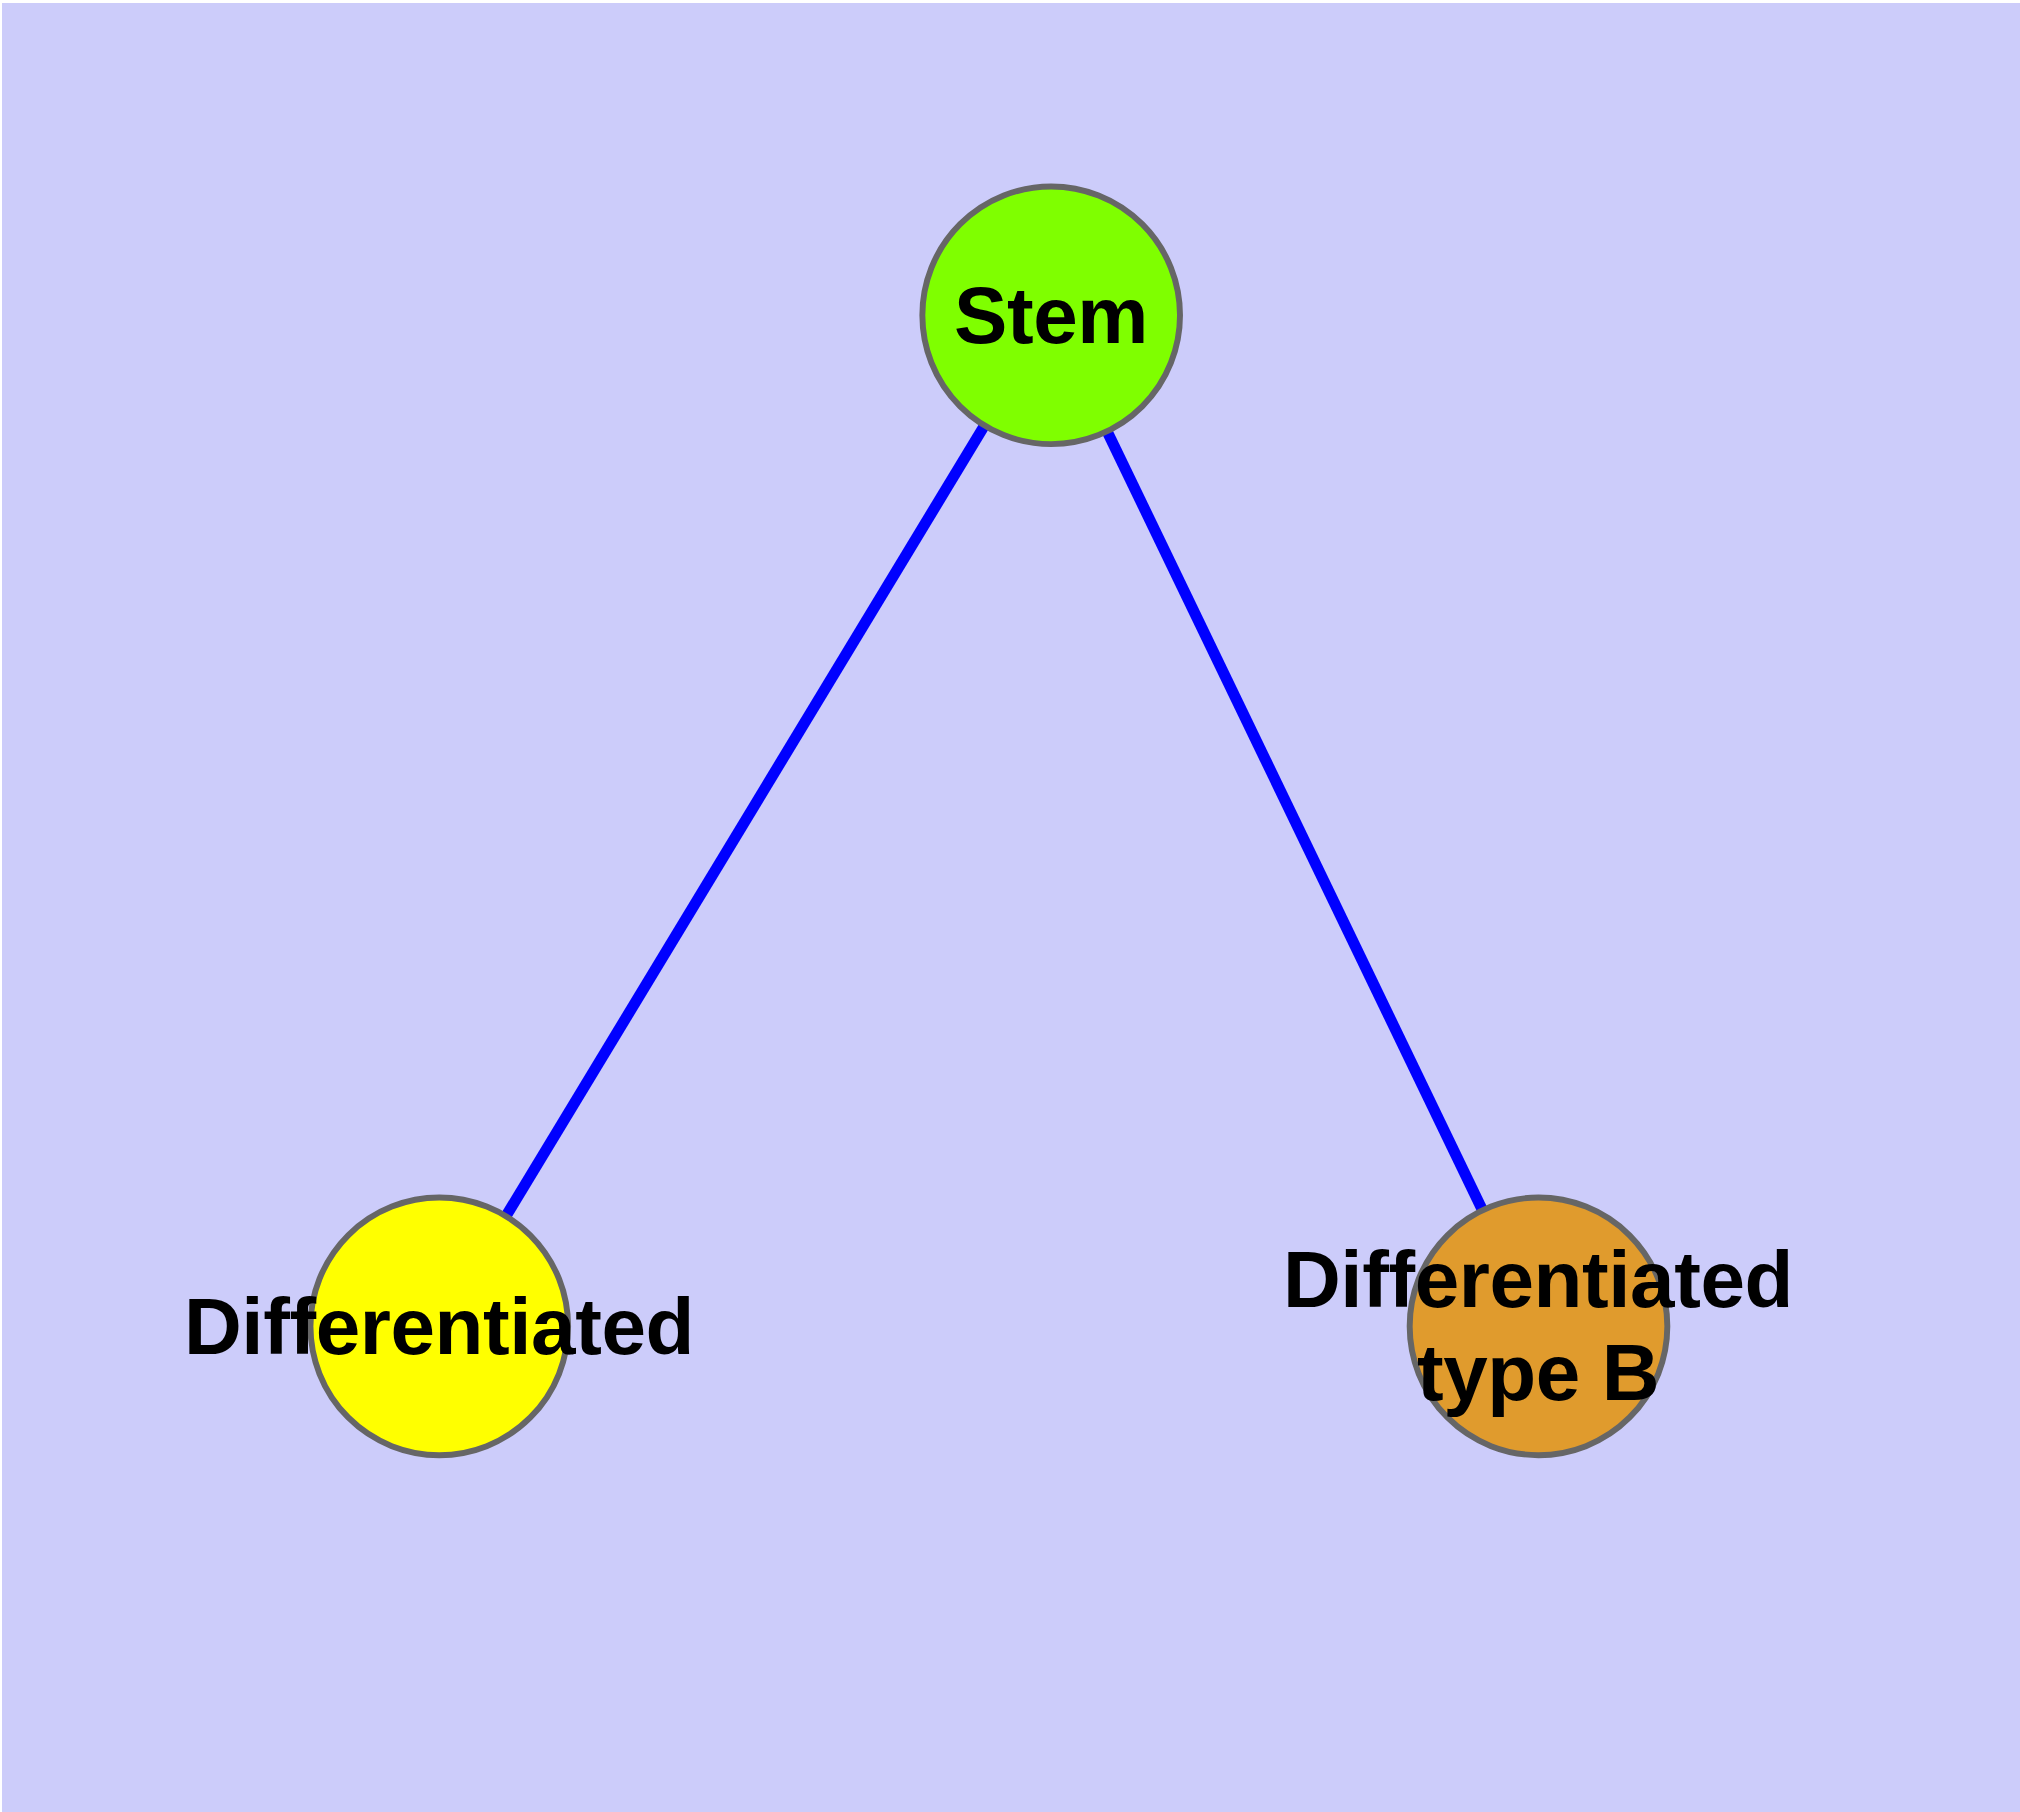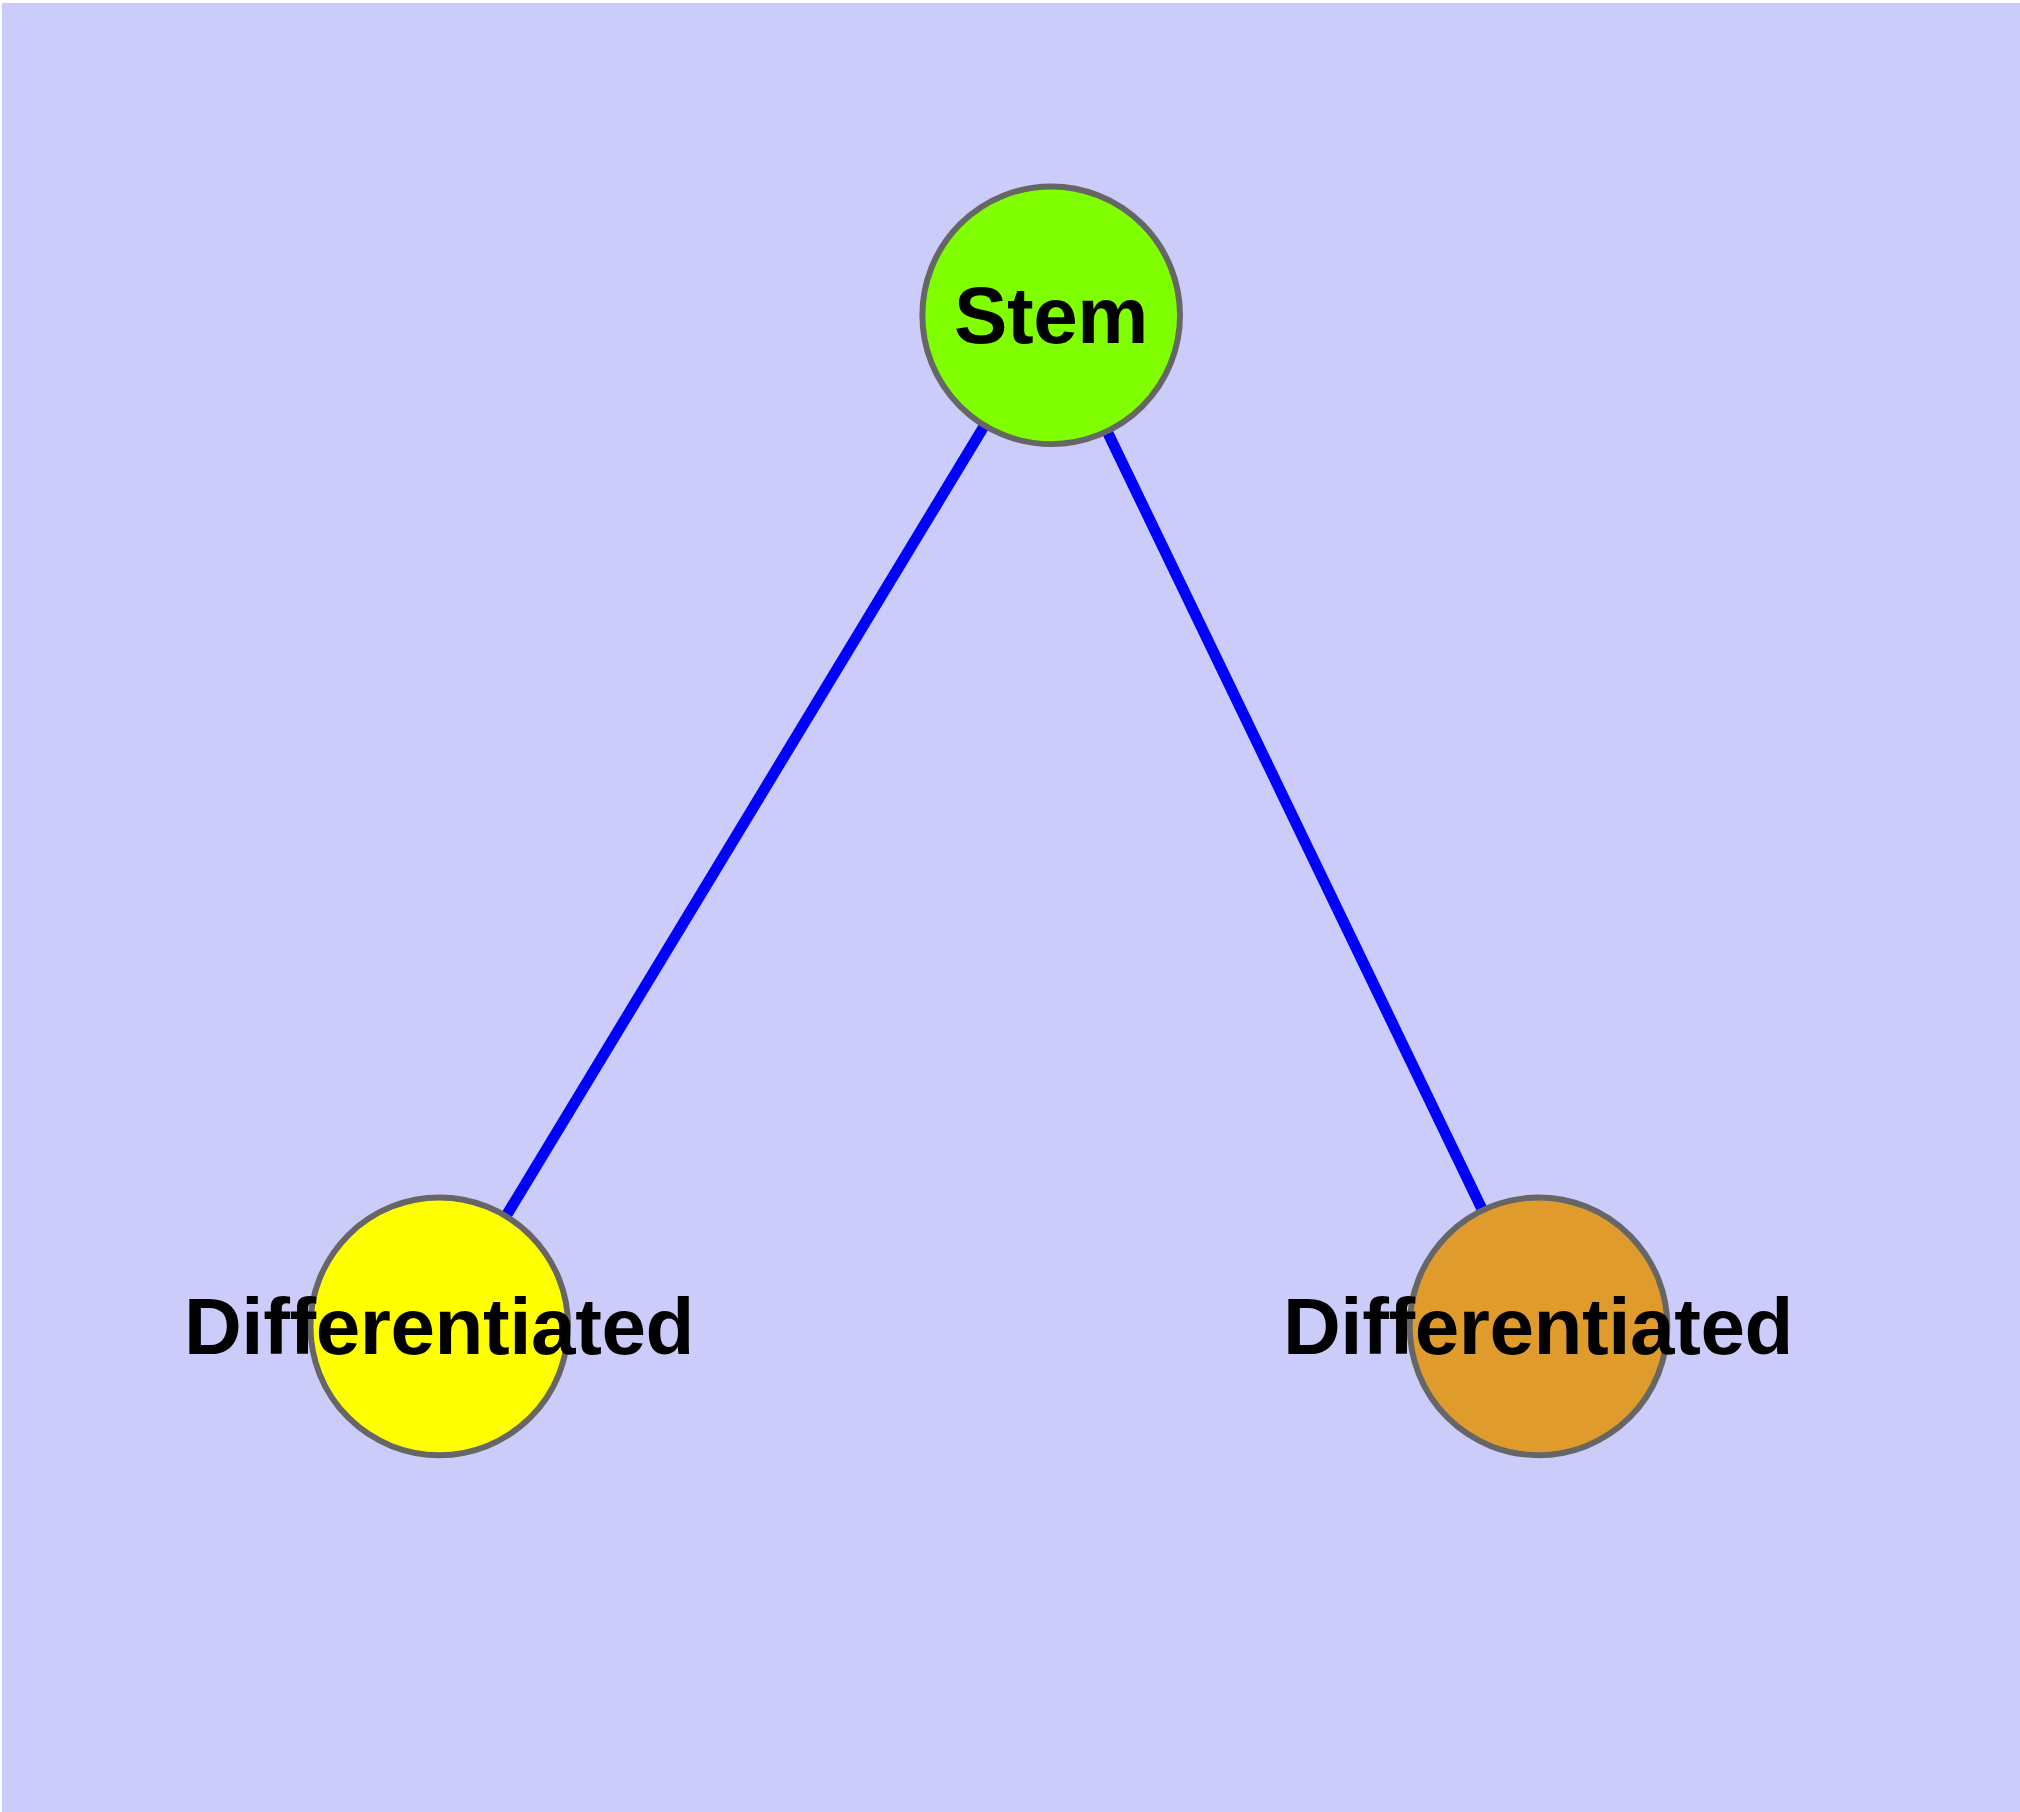--- a/index.html
+++ b/index.html
@@ -66,16 +66,17 @@
 
   <div id="labels-layer">
       <div class="node-label" style="left: 1051px; top: 315px;">
         <div>Stem</div>
       </div>
       <div class="node-label" style="left: 439px; top: 1326px;">
         <div>Differentiated</div>
       </div>
       <div class="node-label" style="left: 1538px; top: 1326px;">
         <div>Differentiated</div>
+        <div>type B</div>
       </div>
     </div>
 </div>
 
 
 </body></html>

